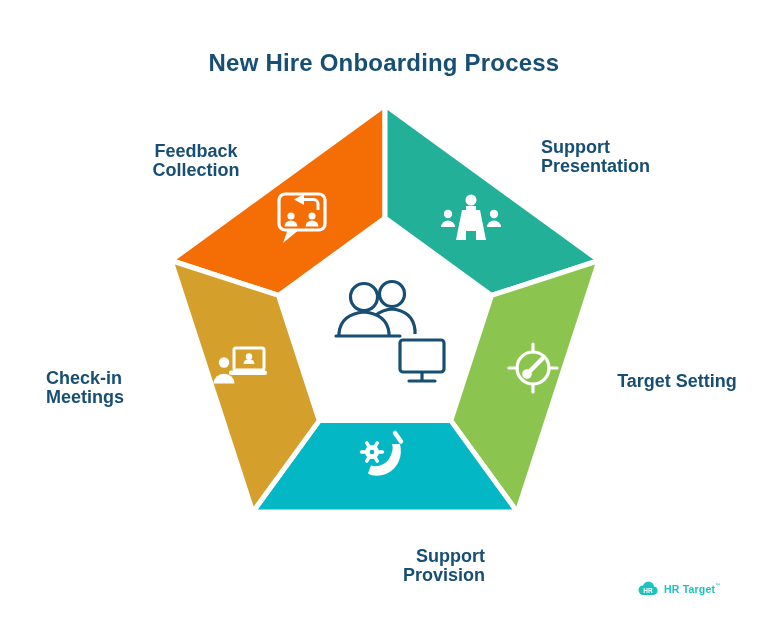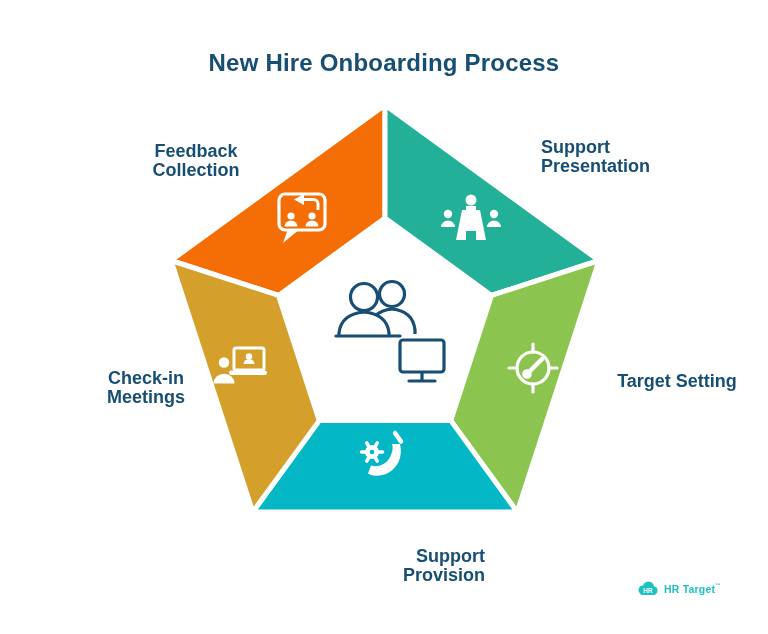--- a/index.html
+++ b/index.html
@@ -13,21 +13,21 @@
   }
   .diagram-svg { position:absolute; top:0; left:0; }
   .seg-label {
     position:absolute; font-size:18px; font-weight:bold; color:#174E74;
     line-height:19px; white-space:pre-line;
   }
   .lbl-feedback { left:96px;  top:142px; width:200px; text-align:center; }
   .lbl-overview { left:541px; top:138px; width:180px; text-align:left; }
   .lbl-target   { left:592px; top:372px; width:170px; text-align:center; }
   .lbl-support  { left:285px; top:547px; width:200px; text-align:right; }
-  .lbl-checkin  { left:46px;  top:369px; width:200px; text-align:center; }
+  .lbl-checkin  { left:46px;  top:369px; width:200px; }
   .logo {
     position:absolute; left:636px; top:580px;
     display:flex; align-items:center; gap:4px;
   }
   .logo-text { font-size:10.5px; font-weight:bold; color:#1BC2C0; letter-spacing:0.2px; }
   .logo-tm { font-size:5px; color:#1BC2C0; vertical-align:6px; font-weight:bold; }
 </style>
 </head>
 <body>
 

